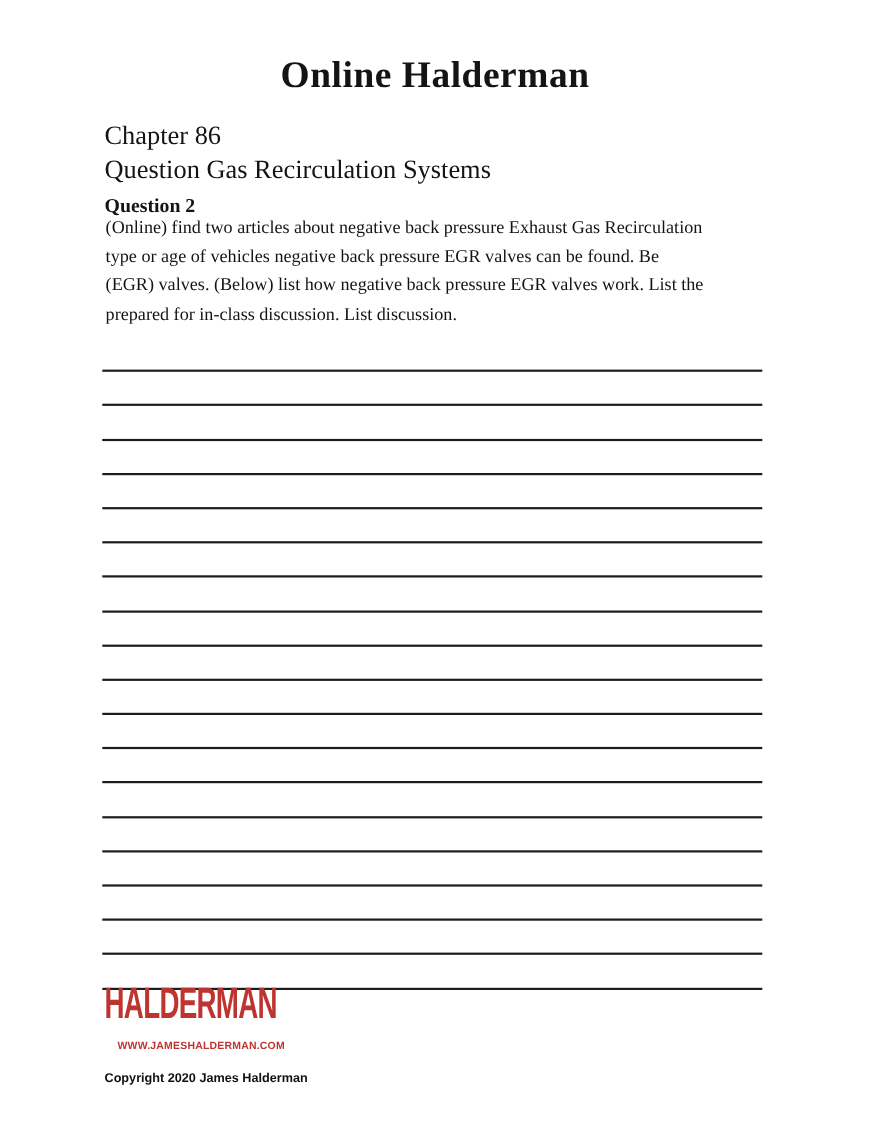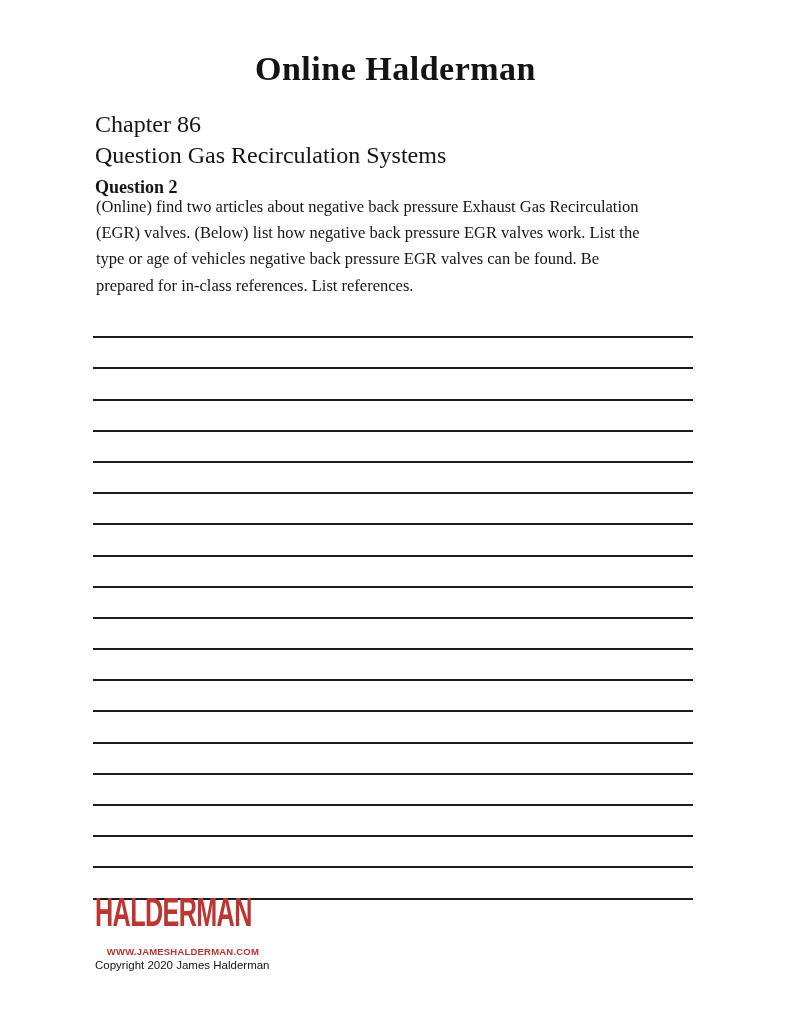--- a/index.html
+++ b/index.html
@@ -84,45 +84,45 @@
     width: 164px;
     text-align: right;
     font-size: 9.5px;
     font-weight: bold;
     letter-spacing: 0.2px;
     margin-top: 18px;
     white-space: nowrap;
   }
   .copyright-text {
     font-size: 11.5px;
-    font-weight: normal;
+    font-weight: bold;
     color: #111111;
-    margin-top: 2px;
+    margin-top: 18px;
     white-space: nowrap;
   }
 </style>
 </head>
 <body>
 
 <div class="page">
 
   <h1 class="page-title">Online Halderman</h1>
 
   <div class="chapter-heading">
     <div>Chapter 86</div>
     <div>Question Gas Recirculation Systems</div>
   </div>
 
   <div class="question-label">Question 2</div>
 
   <p class="question-instructions">
     <span class="para-line" style="display:block">(Online) find two articles about negative back pressure Exhaust Gas Recirculation</span>
+    <span class="para-line" style="display:block">type or age of vehicles negative back pressure EGR valves can be found. Be</span>
     <span class="para-line" style="display:block">(EGR) valves. (Below) list how negative back pressure EGR valves work. List the</span>
-    <span class="para-line" style="display:block">type or age of vehicles negative back pressure EGR valves can be found. Be</span>
-    <span class="para-line" style="display:block">prepared for in-class references. List references.</span>
+    <span class="para-line" style="display:block">prepared for in-class discussion. List discussion.</span>
   </p>
 
   <div class="answer-lines">
       <div class="answer-line"></div>
       <div class="answer-line"></div>
       <div class="answer-line"></div>
       <div class="answer-line"></div>
       <div class="answer-line"></div>
       <div class="answer-line"></div>
       <div class="answer-line"></div>

